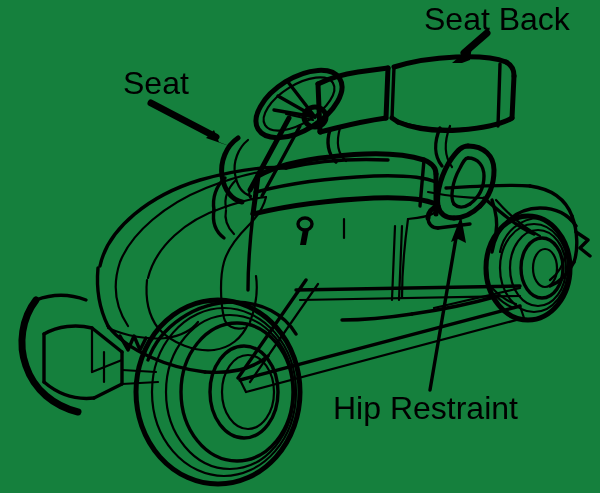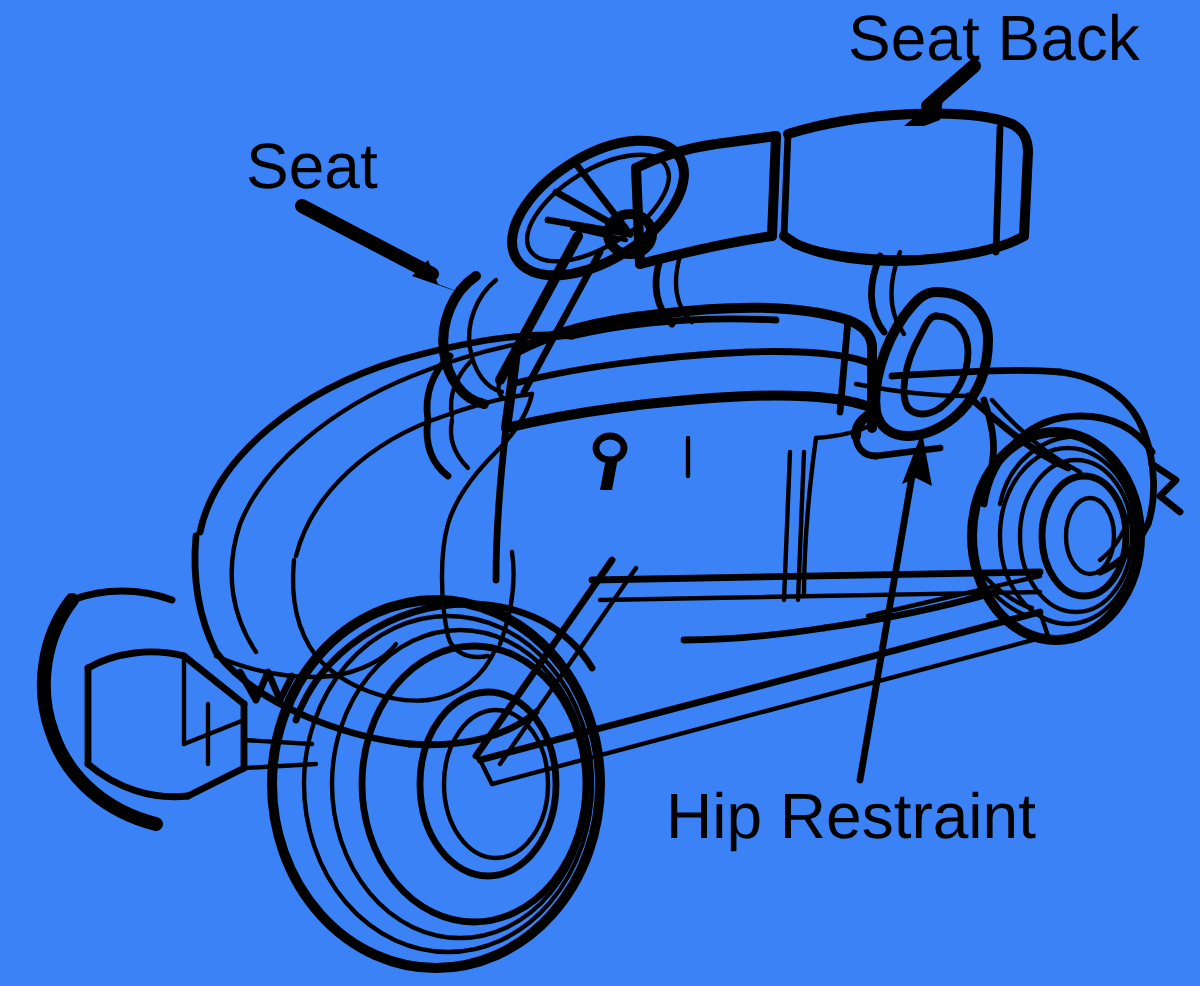--- a/index.html
+++ b/index.html
@@ -11,21 +11,21 @@
   body {
     width: 600px;
     height: 493px;
     overflow: hidden;
     font-family: "Liberation Sans", sans-serif;
   }
   #diagram-root {
     position: relative;
     width: 600px;
     height: 493px;
-    background: #3b82f6;
+    background: #15803d;
   }
   #diagram-svg {
     position: absolute;
     left: 0;
     top: 0;
     width: 600px;
     height: 493px;
     display: block;
   }
   .ln {

